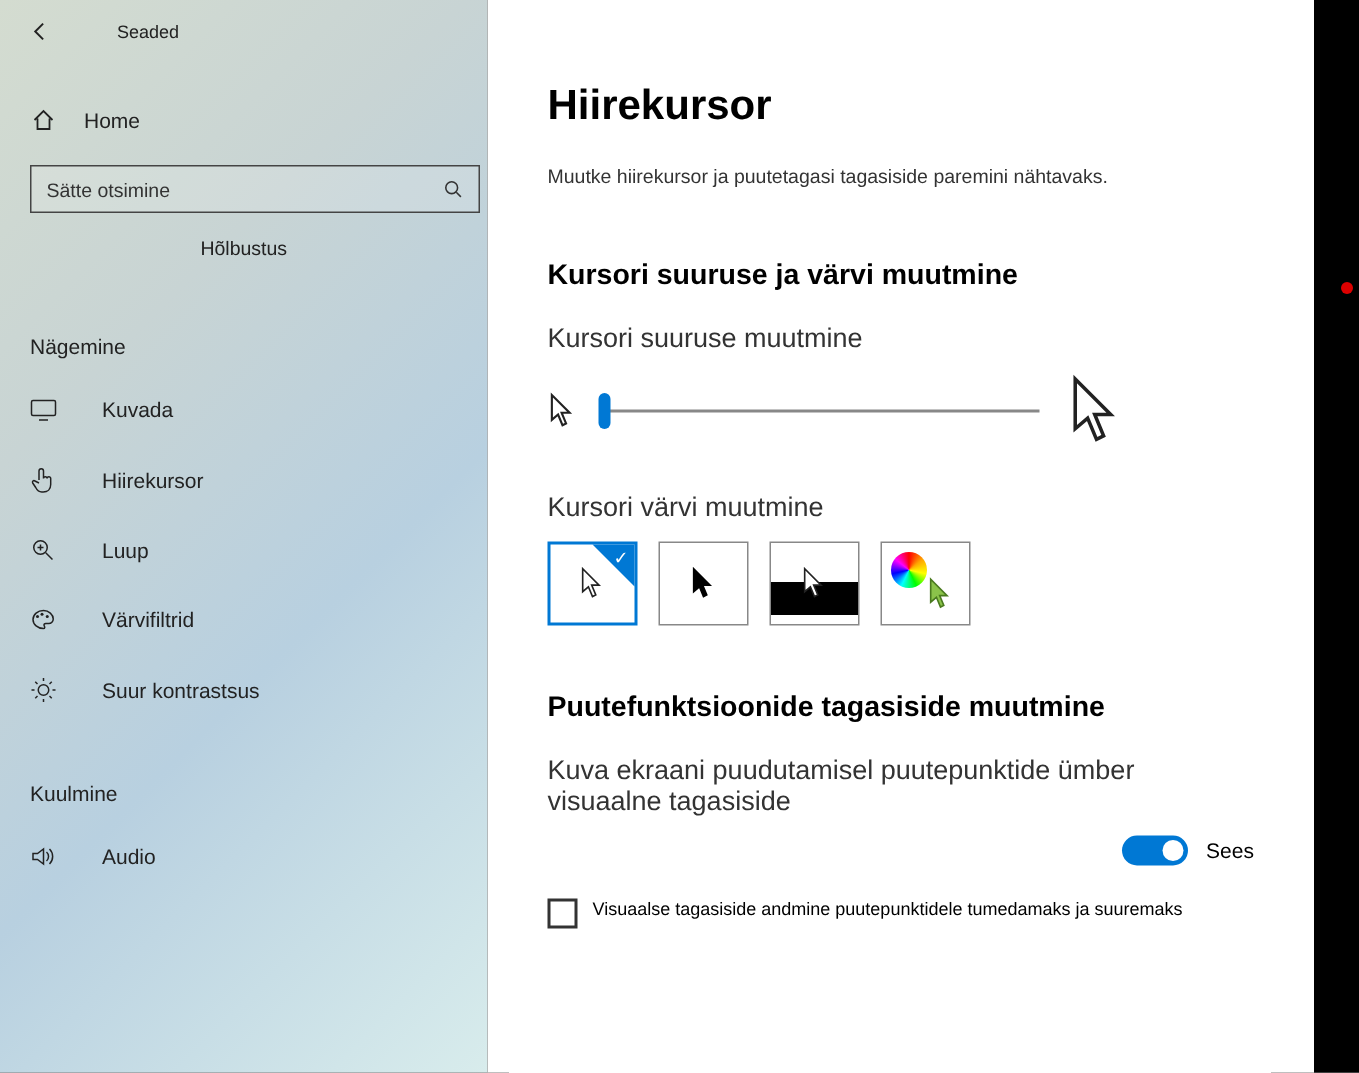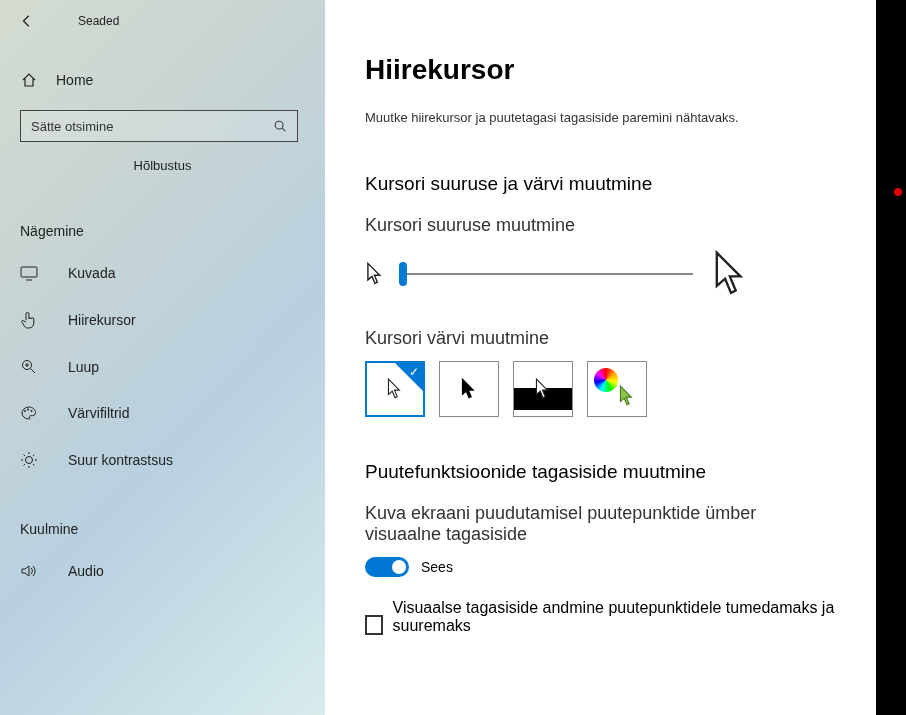--- a/index.html
+++ b/index.html
@@ -23,21 +23,21 @@
   .back-icon { width: 14px; height: 14px; display:flex; align-items:center; }
   .back-icon svg { width:14px; height:14px; }
   .app-title { font-size: 12px; color:#222; }
   .home-row {
     display:flex; align-items:center; gap:18px;
     font-size:14px; color:#222; margin-bottom:18px;
     padding: 4px 0;
   }
   .icon-slot { width:18px; display:flex; justify-content:center; }
   .search-box {
-    width: 278px; height:32px;
+    width: 300px; height:32px;
     border:1px solid #444;
     background: rgba(255,255,255,0.15);
     display:flex; align-items:center; justify-content:space-between;
     padding: 0 10px;
     font-size:13px; color:#333;
     margin-bottom:16px;
   }
   .search-box .mag { width:14px; height:14px; }
   .cat-label { font-size:13px; margin: 6px 0 50px 0; color:#222;text-align:center; }
   .section-label { font-size:14px; margin: 0 0 14px 0; color:#222; }
@@ -51,21 +51,21 @@
 
   .main {
     flex:1; height:715px;
     background:#fff;
     padding: 54px 40px 0 40px;
     color:#000;
     position: relative;
   }
   .main h1 { font-size:28px; font-weight:600; margin-bottom:24px; }
   .main .desc { font-size:13px; color:#333; margin-bottom:48px; }
-  .main h2 { font-size:19px; font-weight:400; margin-bottom:20px; }
+  .main h2 { font-size:19px; font-weight:700; margin-bottom:20px; }
   .field-label { font-size:18px; color:#333; margin-bottom:12px; }
 
   .slider-row {
     display:flex; align-items:center; gap:18px;
     margin-bottom:28px;
   }
   .cursor-small, .cursor-big { display:flex; align-items:center; justify-content:center; }
   .cursor-small svg { width:20px; height:26px; }
   .cursor-big svg { width:40px; height:52px; }
   .slider-track {
@@ -103,34 +103,35 @@
   .colorwheel {
     position:absolute; top:6px; left:6px;
     width:24px; height:24px; border-radius:50%;
     background: conic-gradient(red, orange, yellow, lime, cyan, blue, magenta, red);
   }
   .picker-cur { position:absolute; bottom:8px; right:10px; }
 
   .toggle-row {
     display:flex; align-items:center; gap:12px;
     margin: 10px 0 22px 0;
+    justify-content: flex-end;
   }
   .toggle {
     width:44px; height:20px; border-radius:10px;
     background:#0078d4; position:relative;
   }
   .toggle .knob {
     position:absolute; right:3px; top:3px;
     width:14px; height:14px; border-radius:50%; background:#fff;
   }
   .toggle-label { font-size:14px; }
 
   .checkbox-row {
-    display:flex; align-items:flex-end; gap:10px;
-    font-size:16px;
+    display:flex; align-items:flex-start; gap:10px;
+    font-size:12px;
   }
   .checkbox {
     width:20px; height:20px; border:2px solid #333;
   }
 
   .rightbar {
     width:30px; height:715px; background:#000; position:relative;
   }
   .red-dot {
     position:absolute; right:4px; top:188px;

